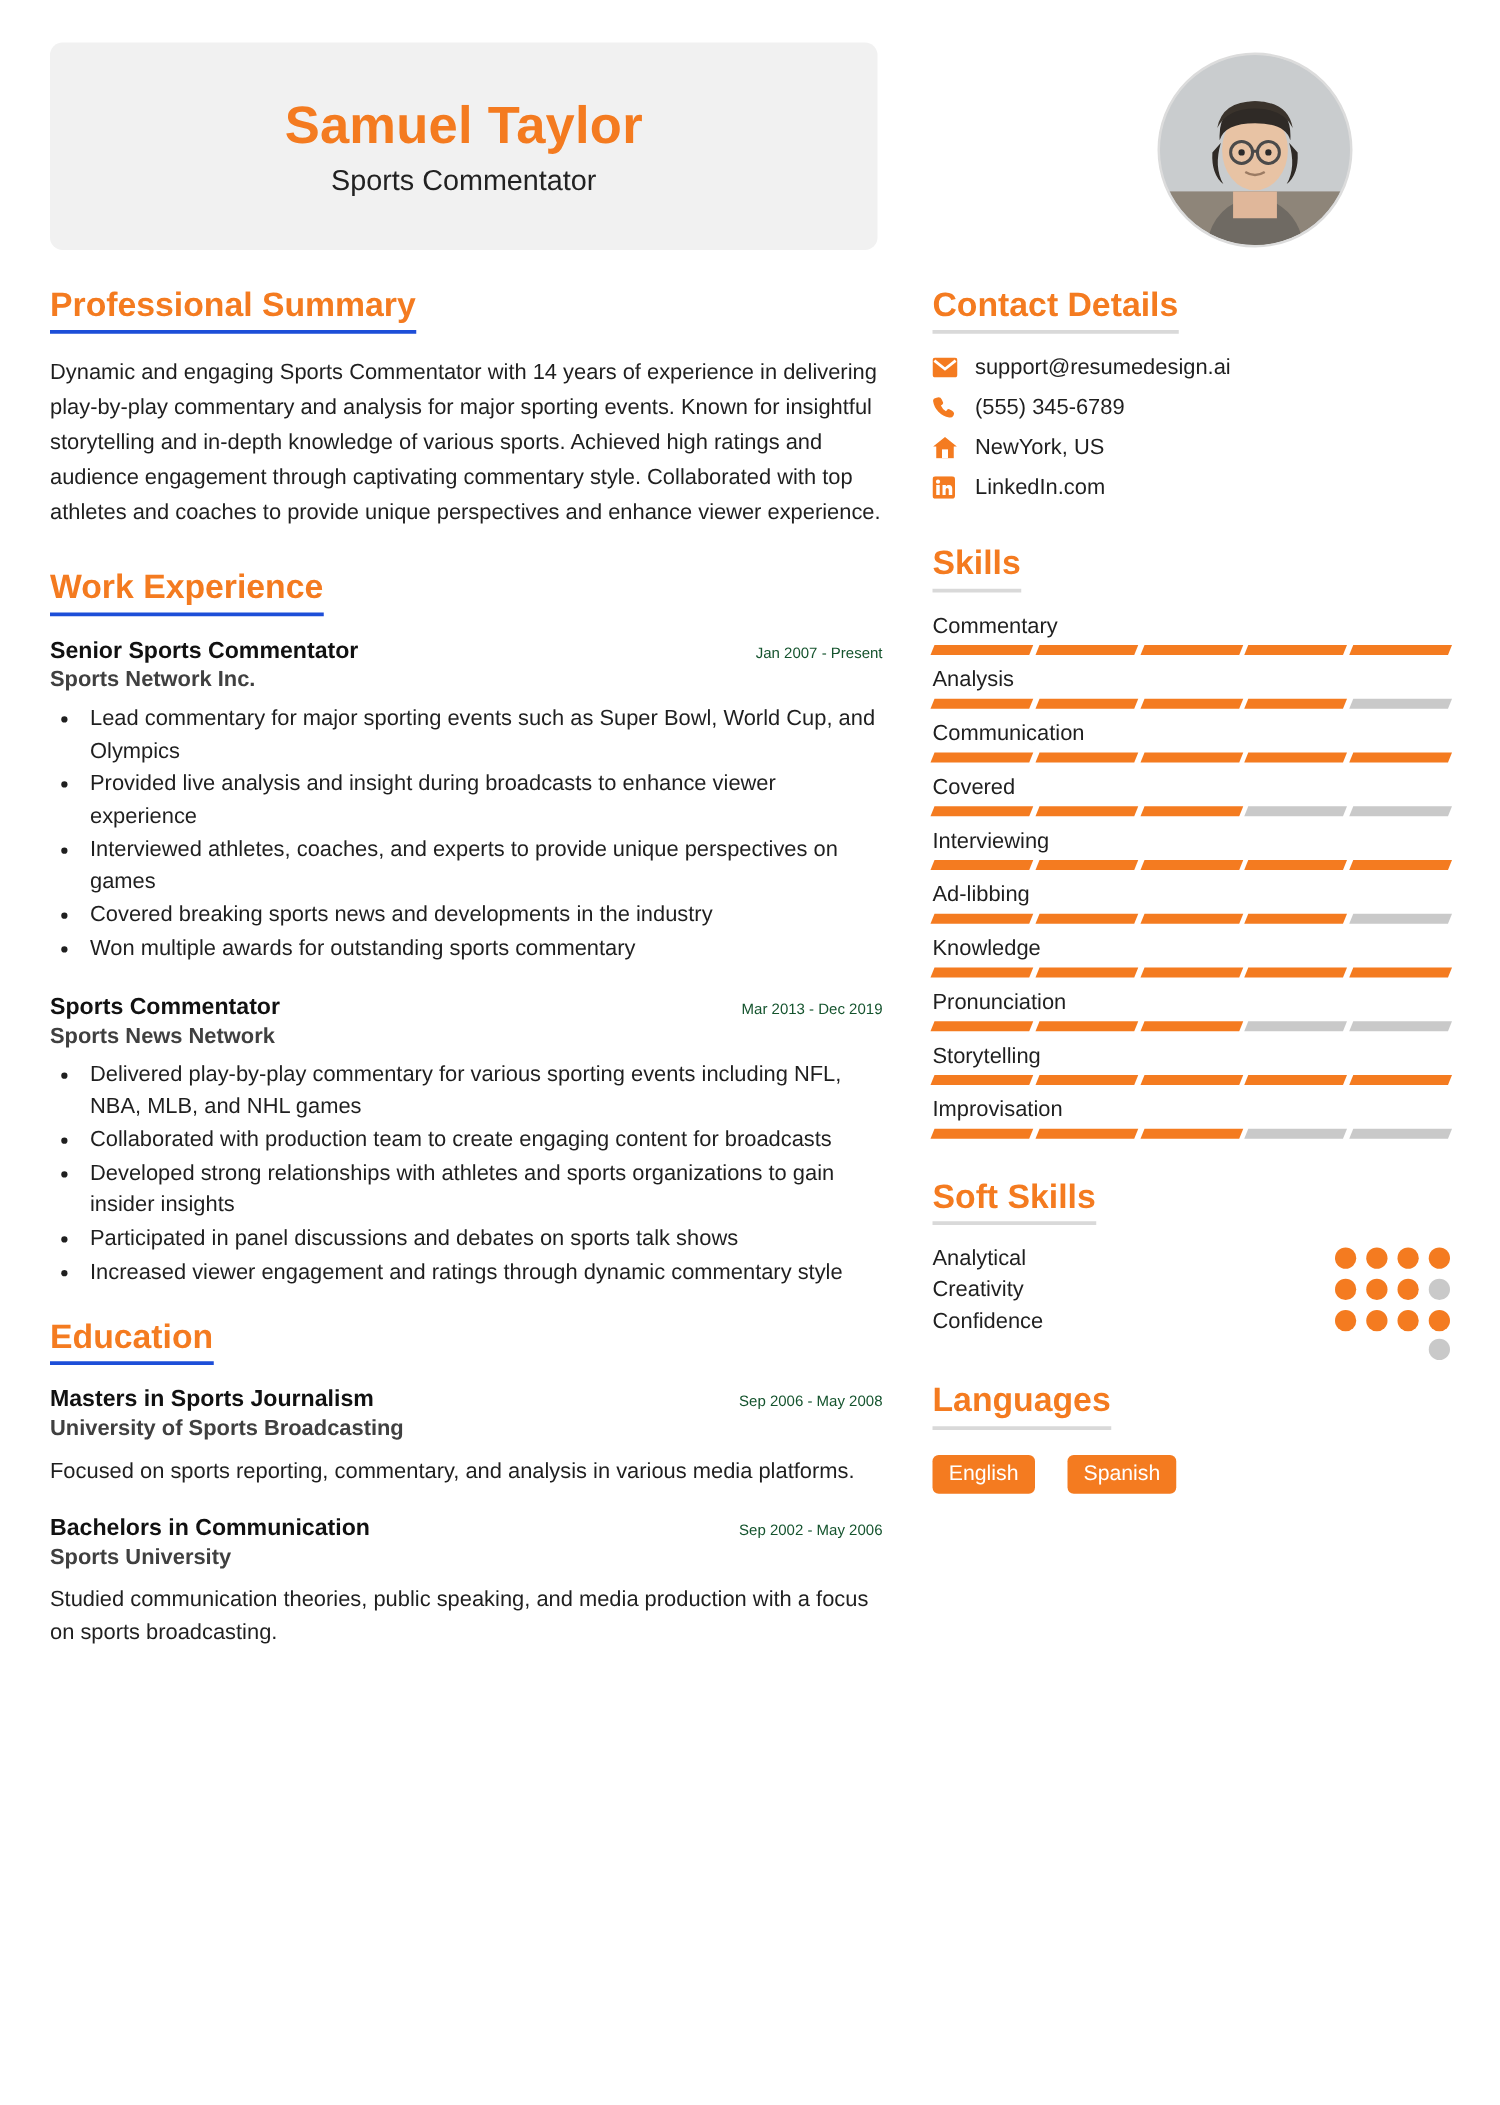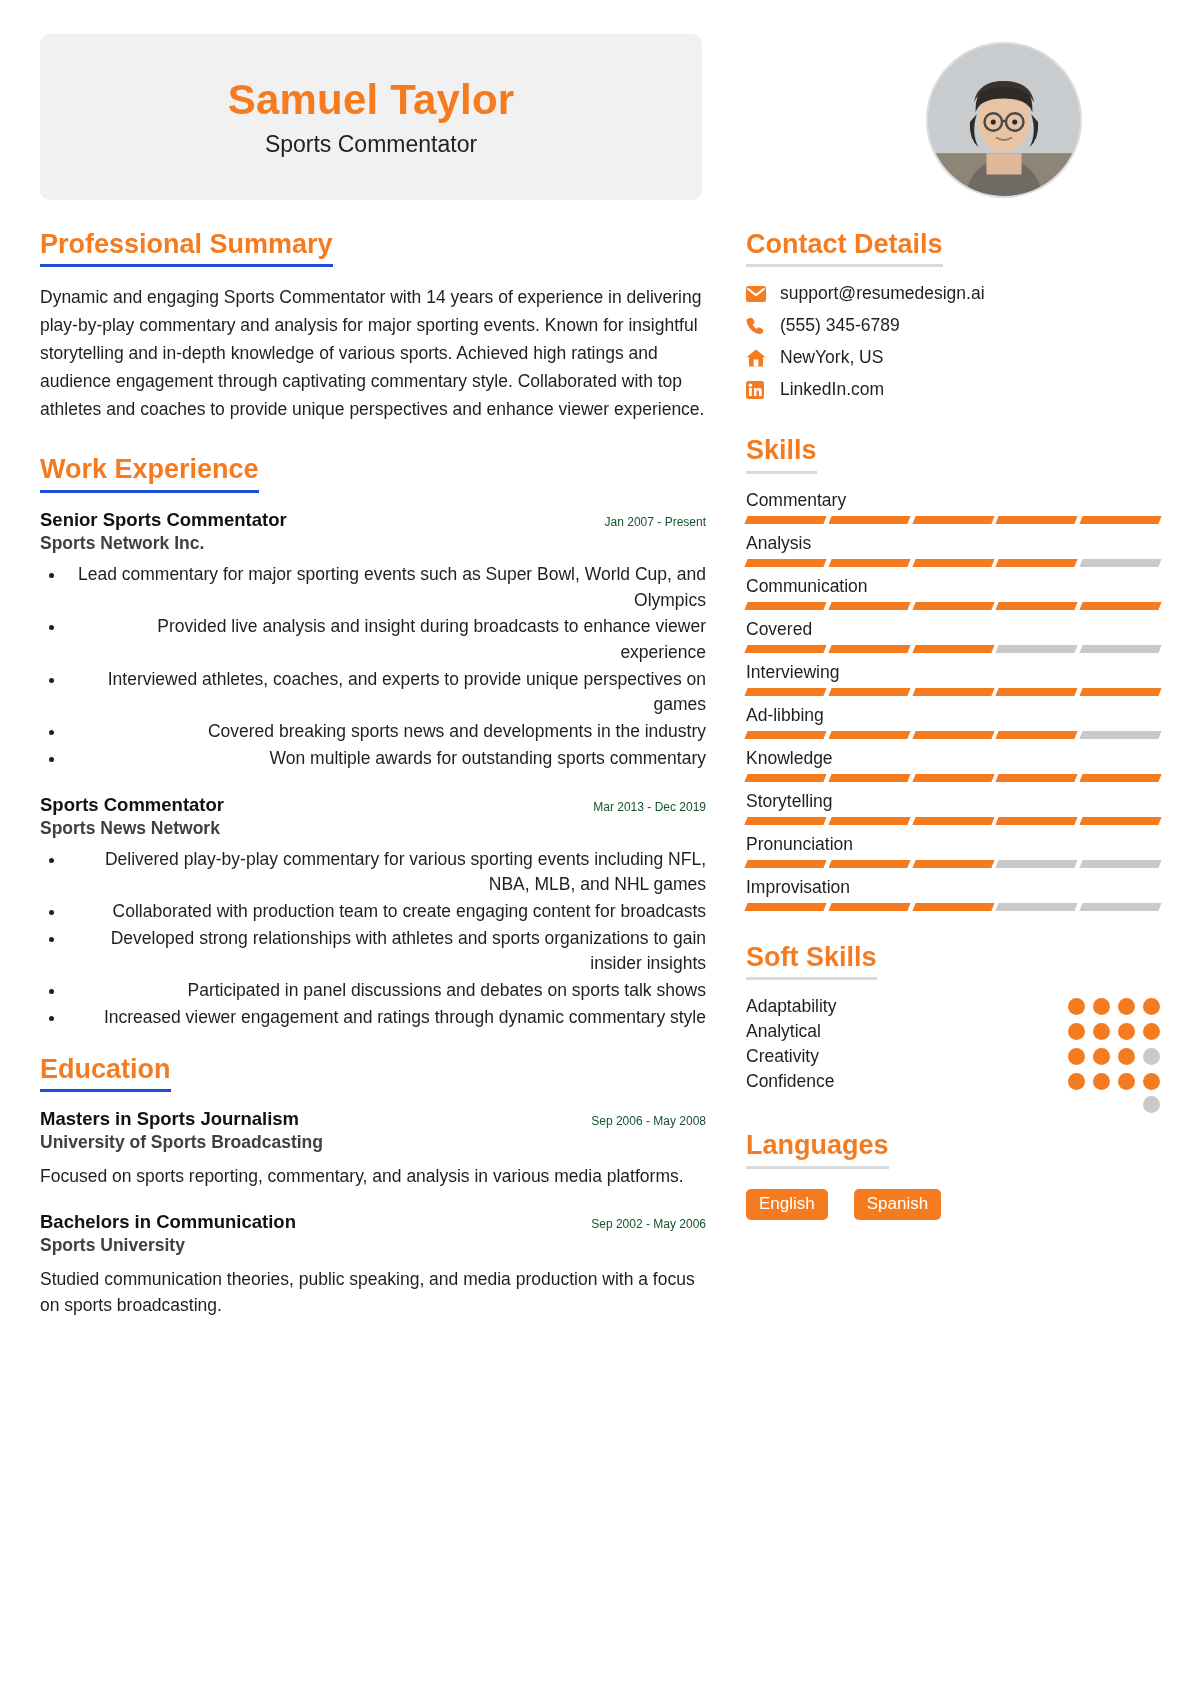--- a/index.html
+++ b/index.html
@@ -113,21 +113,20 @@
   ul.bullets {
     margin: 0 0 22px 26px;
     padding: 0;
   }
   ul.bullets li {
     font-size: 17.5px;
     line-height: 1.47;
     color: #1f1f1f;
     margin-bottom: 1px;
     padding-left: 6px;
-    text-align: right;
   }
   .entry-desc {
     font-size: 17.5px;
     line-height: 1.5;
     color: #1f1f1f;
     margin-top: 10px;
     margin-bottom: 22px;
   }
 
   
@@ -439,38 +438,38 @@
             <div class="skill-row">
               <span class="seg on"></span>
                 <span class="seg on"></span>
                 <span class="seg on"></span>
                 <span class="seg on"></span>
                 <span class="seg on"></span>
             </div>
           </div>
 
           <div>
+            <div class="skill-name">Pronunciation</div>
+            <div class="skill-row">
+              <span class="seg on"></span>
+                <span class="seg on"></span>
+                <span class="seg on"></span>
+                <span class="seg"></span>
+                <span class="seg"></span>
+            </div>
+          </div>
+
+          <div>
             <div class="skill-name">Storytelling</div>
             <div class="skill-row">
               <span class="seg on"></span>
                 <span class="seg on"></span>
                 <span class="seg on"></span>
                 <span class="seg on"></span>
                 <span class="seg on"></span>
-            </div>
-          </div>
-
-          <div>
-            <div class="skill-name">Pronunciation</div>
-            <div class="skill-row">
-              <span class="seg on"></span>
-                <span class="seg on"></span>
-                <span class="seg on"></span>
-                <span class="seg"></span>
-                <span class="seg"></span>
             </div>
           </div>
 
           <div>
             <div class="skill-name">Improvisation</div>
             <div class="skill-row">
               <span class="seg on"></span>
                 <span class="seg on"></span>
                 <span class="seg on"></span>
                 <span class="seg"></span>
@@ -478,29 +477,20 @@
             </div>
           </div>
 
         </div>
       </div>
 
       <div class="mt-lg">
         <h2 class="sec-r">Soft Skills</h2>
         <div>
 
-          <div class="soft-row">
-            <span class="soft-name">Adaptability</span>
-            <span class="soft-dots">
-              <span class="dot on"></span>
-                <span class="dot on"></span>
-                <span class="dot on"></span>
-                <span class="dot on"></span>
-            </span>
-          </div>
 
           <div class="soft-row">
             <span class="soft-name">Analytical</span>
             <span class="soft-dots">
               <span class="dot on"></span>
                 <span class="dot on"></span>
                 <span class="dot on"></span>
                 <span class="dot on"></span>
             </span>
           </div>

